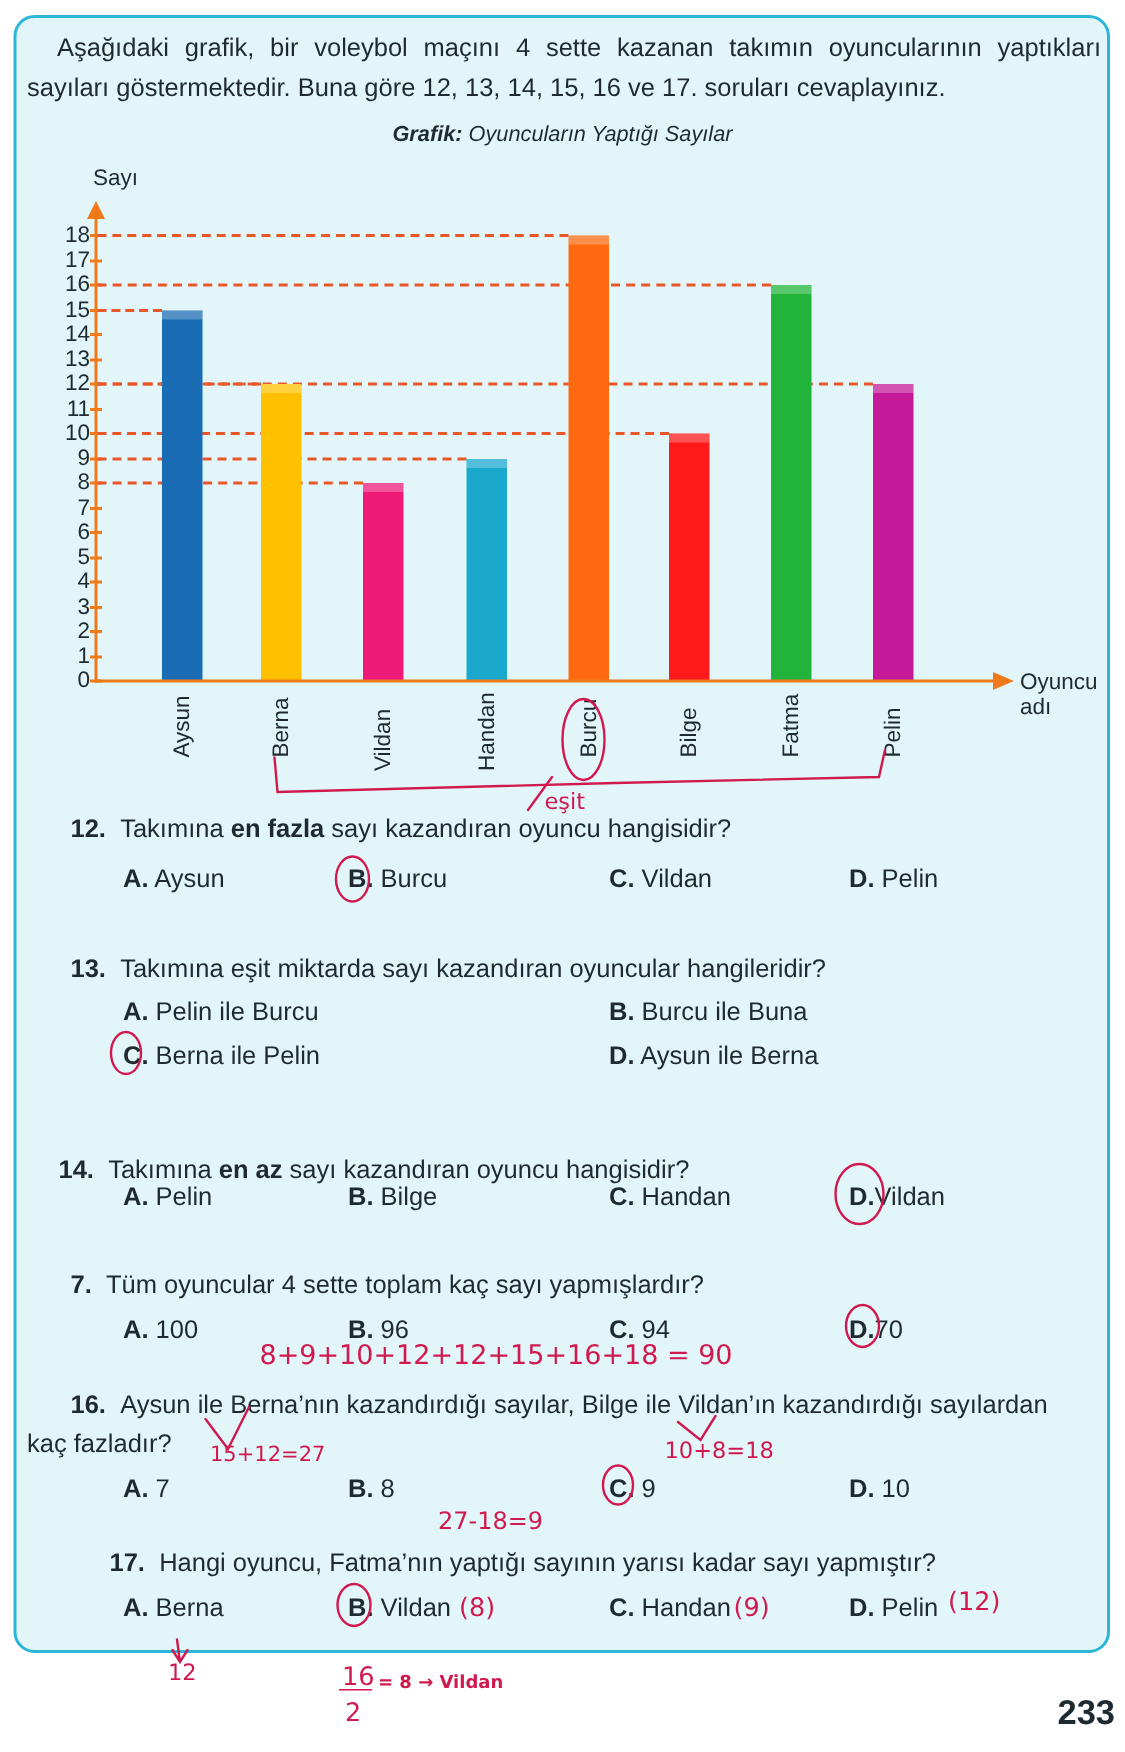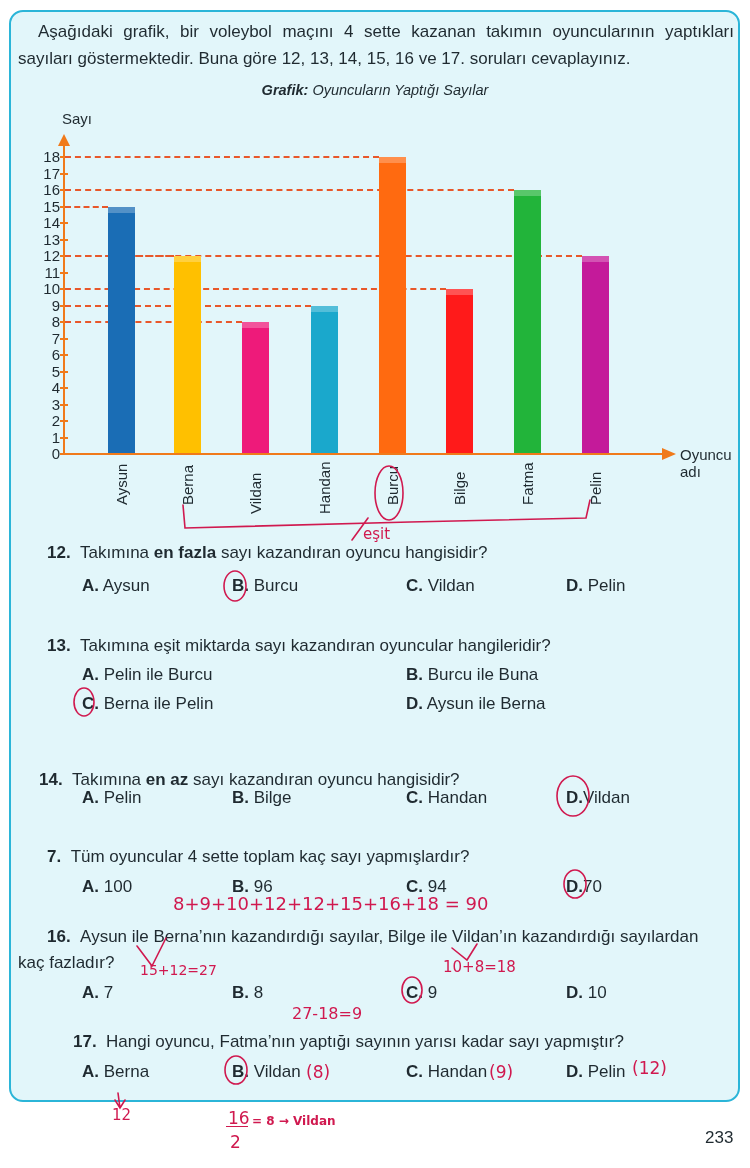--- a/index.html
+++ b/index.html
@@ -45,21 +45,21 @@
   
   .hand { position: absolute; color: #d0194f; font-family: "DejaVu Sans", sans-serif; font-size: 17px; }
   .svg-layer { position: absolute; left: 0; top: 0; width: 750px; height: 1168px; pointer-events: none; }
 
   
   .q { position: absolute; font-size: 17px; }
   .q b { font-weight: bold; }
   .qnum { font-weight: bold; }
   .opt { position: absolute; font-size: 17px; }
   .opt .ol { font-weight: bold; }
-  .page-num { position: absolute; left: 705px; top: 1128px; font-size: 17px; font-weight: normal; }
+  .page-num { position: absolute; left: 705px; top: 1128px; font-size: 23px; font-weight: bold; }
 </style>
 </head>
 <body>
 
 <div class="panel"></div>
 
 <p class="intro">Aşağıdaki grafik, bir voleybol maçını 4 sette kazanan takımın oyuncularının yaptıkları sayıları göstermektedir. Buna göre 12, 13, 14, 15, 16 ve 17. soruları cevaplayınız.</p>
 
 <div class="chart-title"><b>Grafik:</b><span> Oyuncuların Yaptığı Sayılar</span></div>
 

